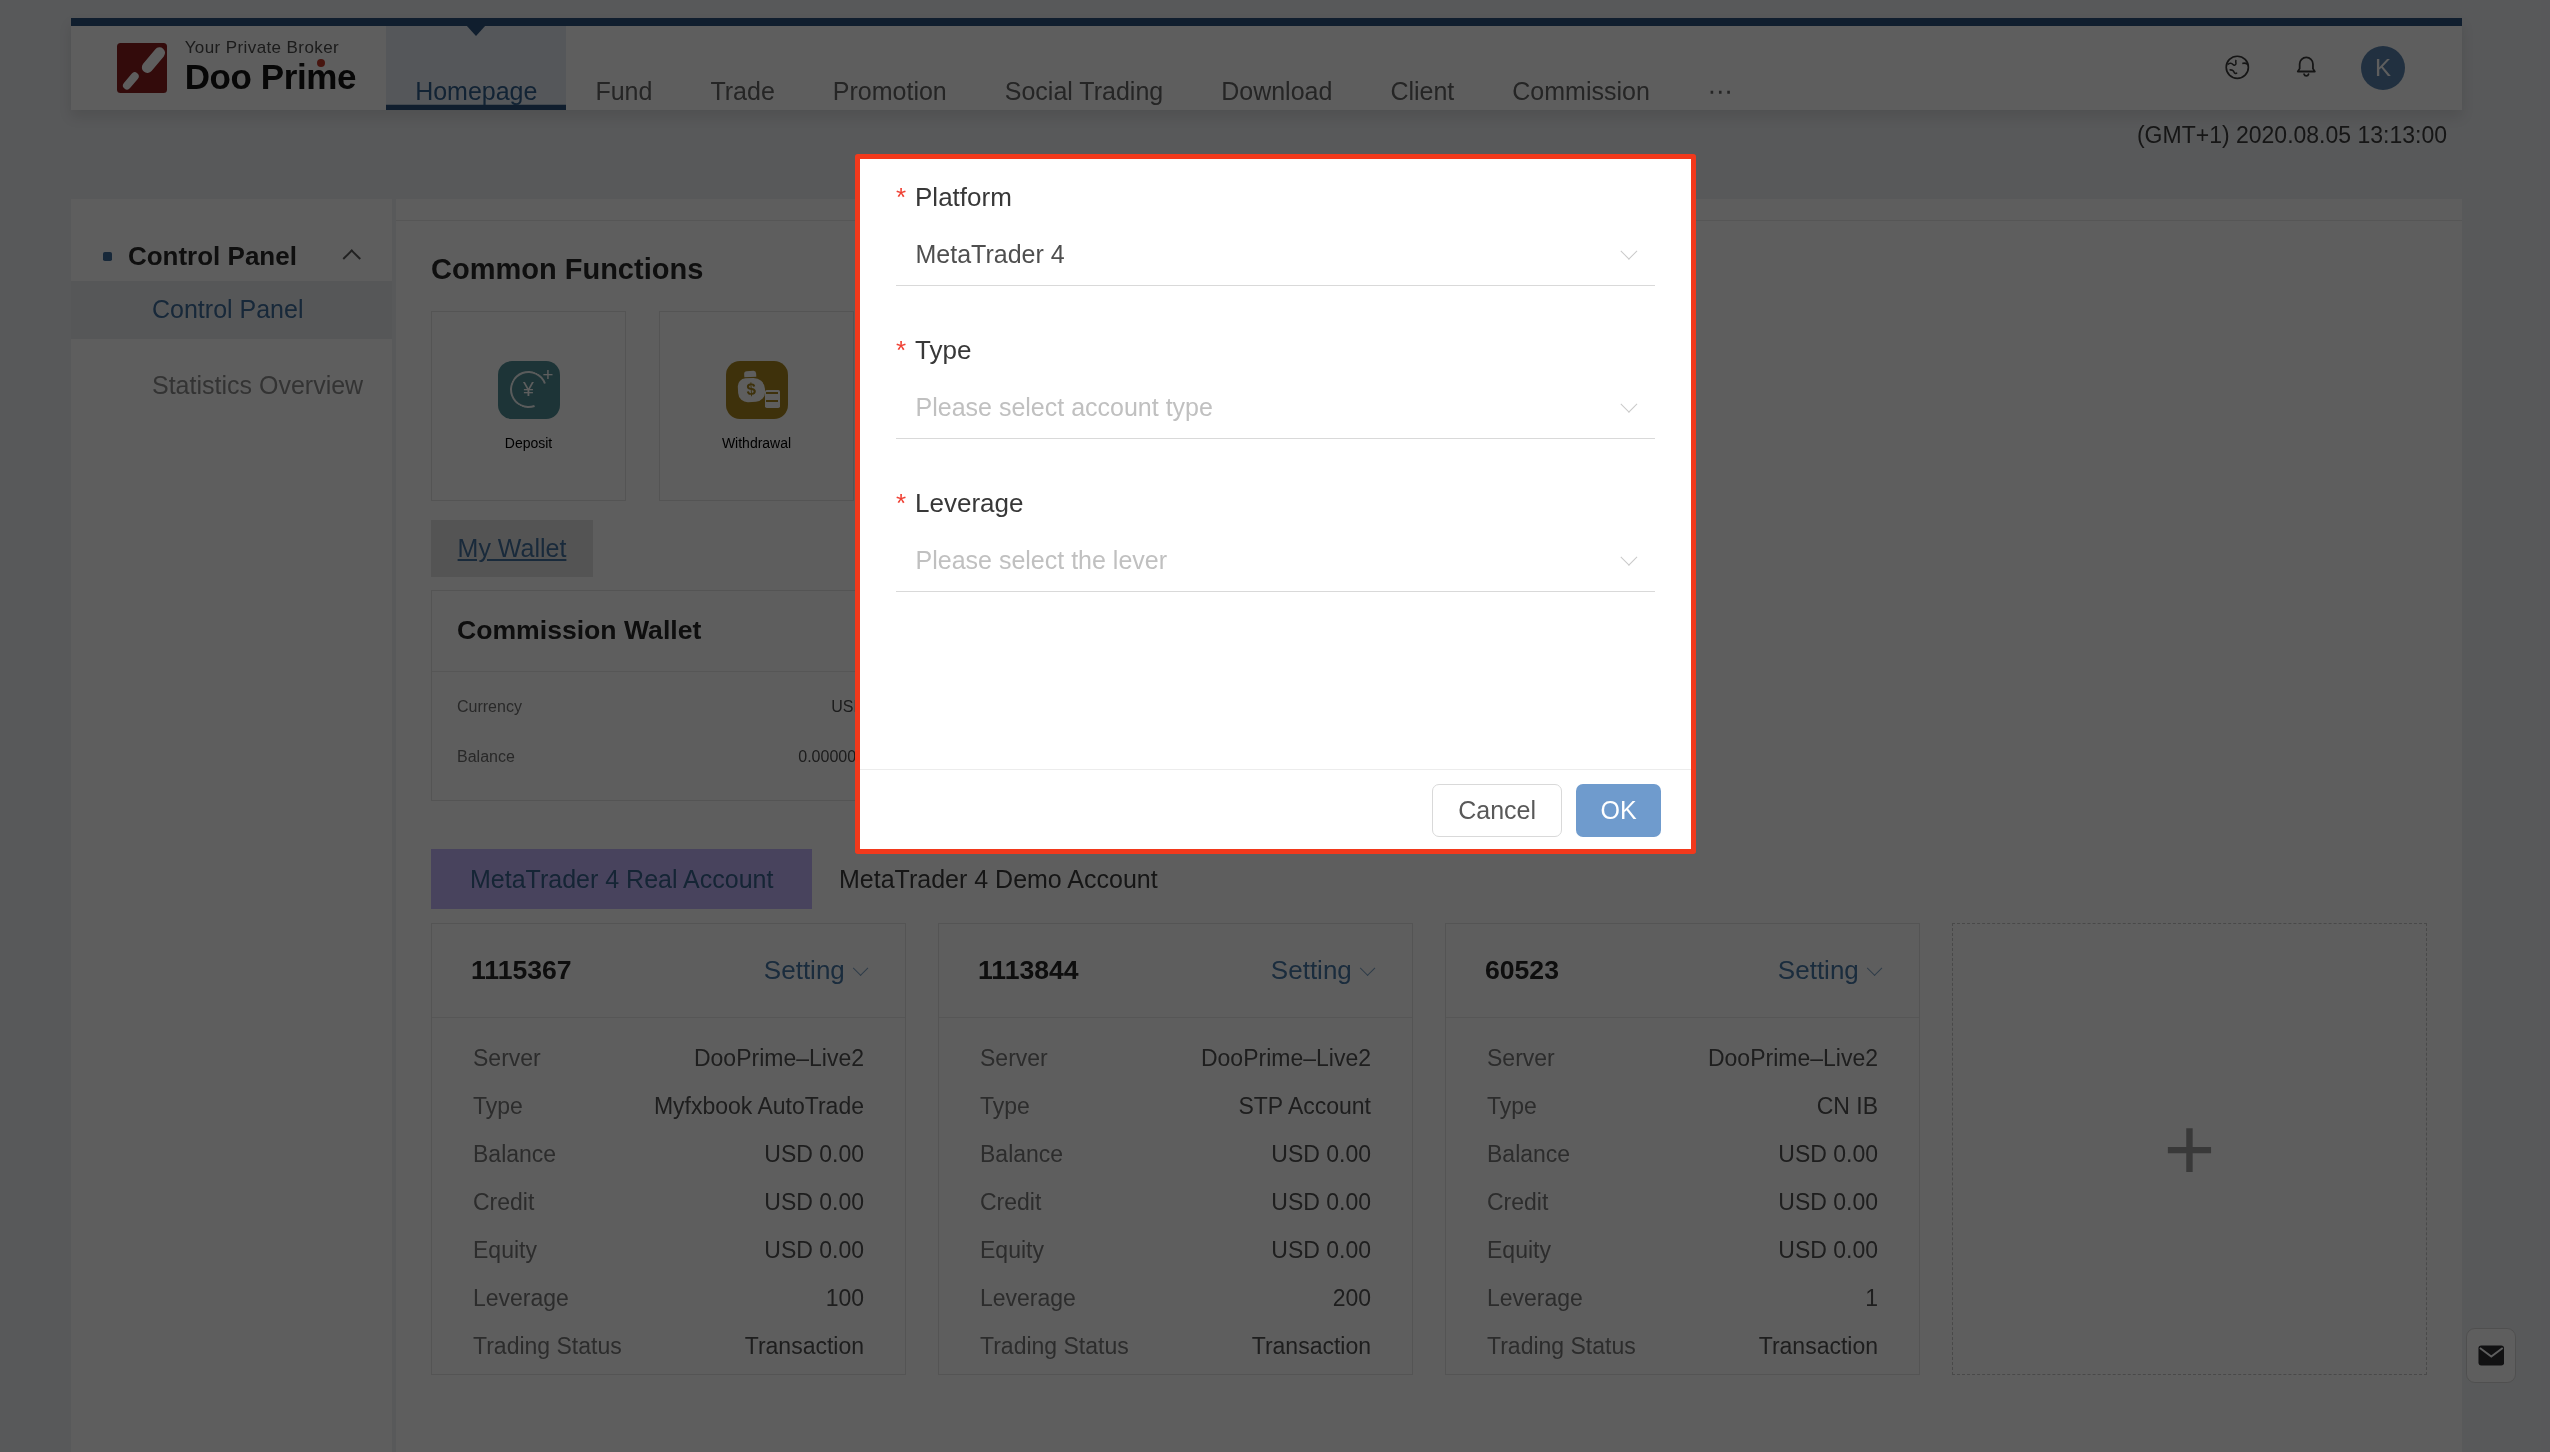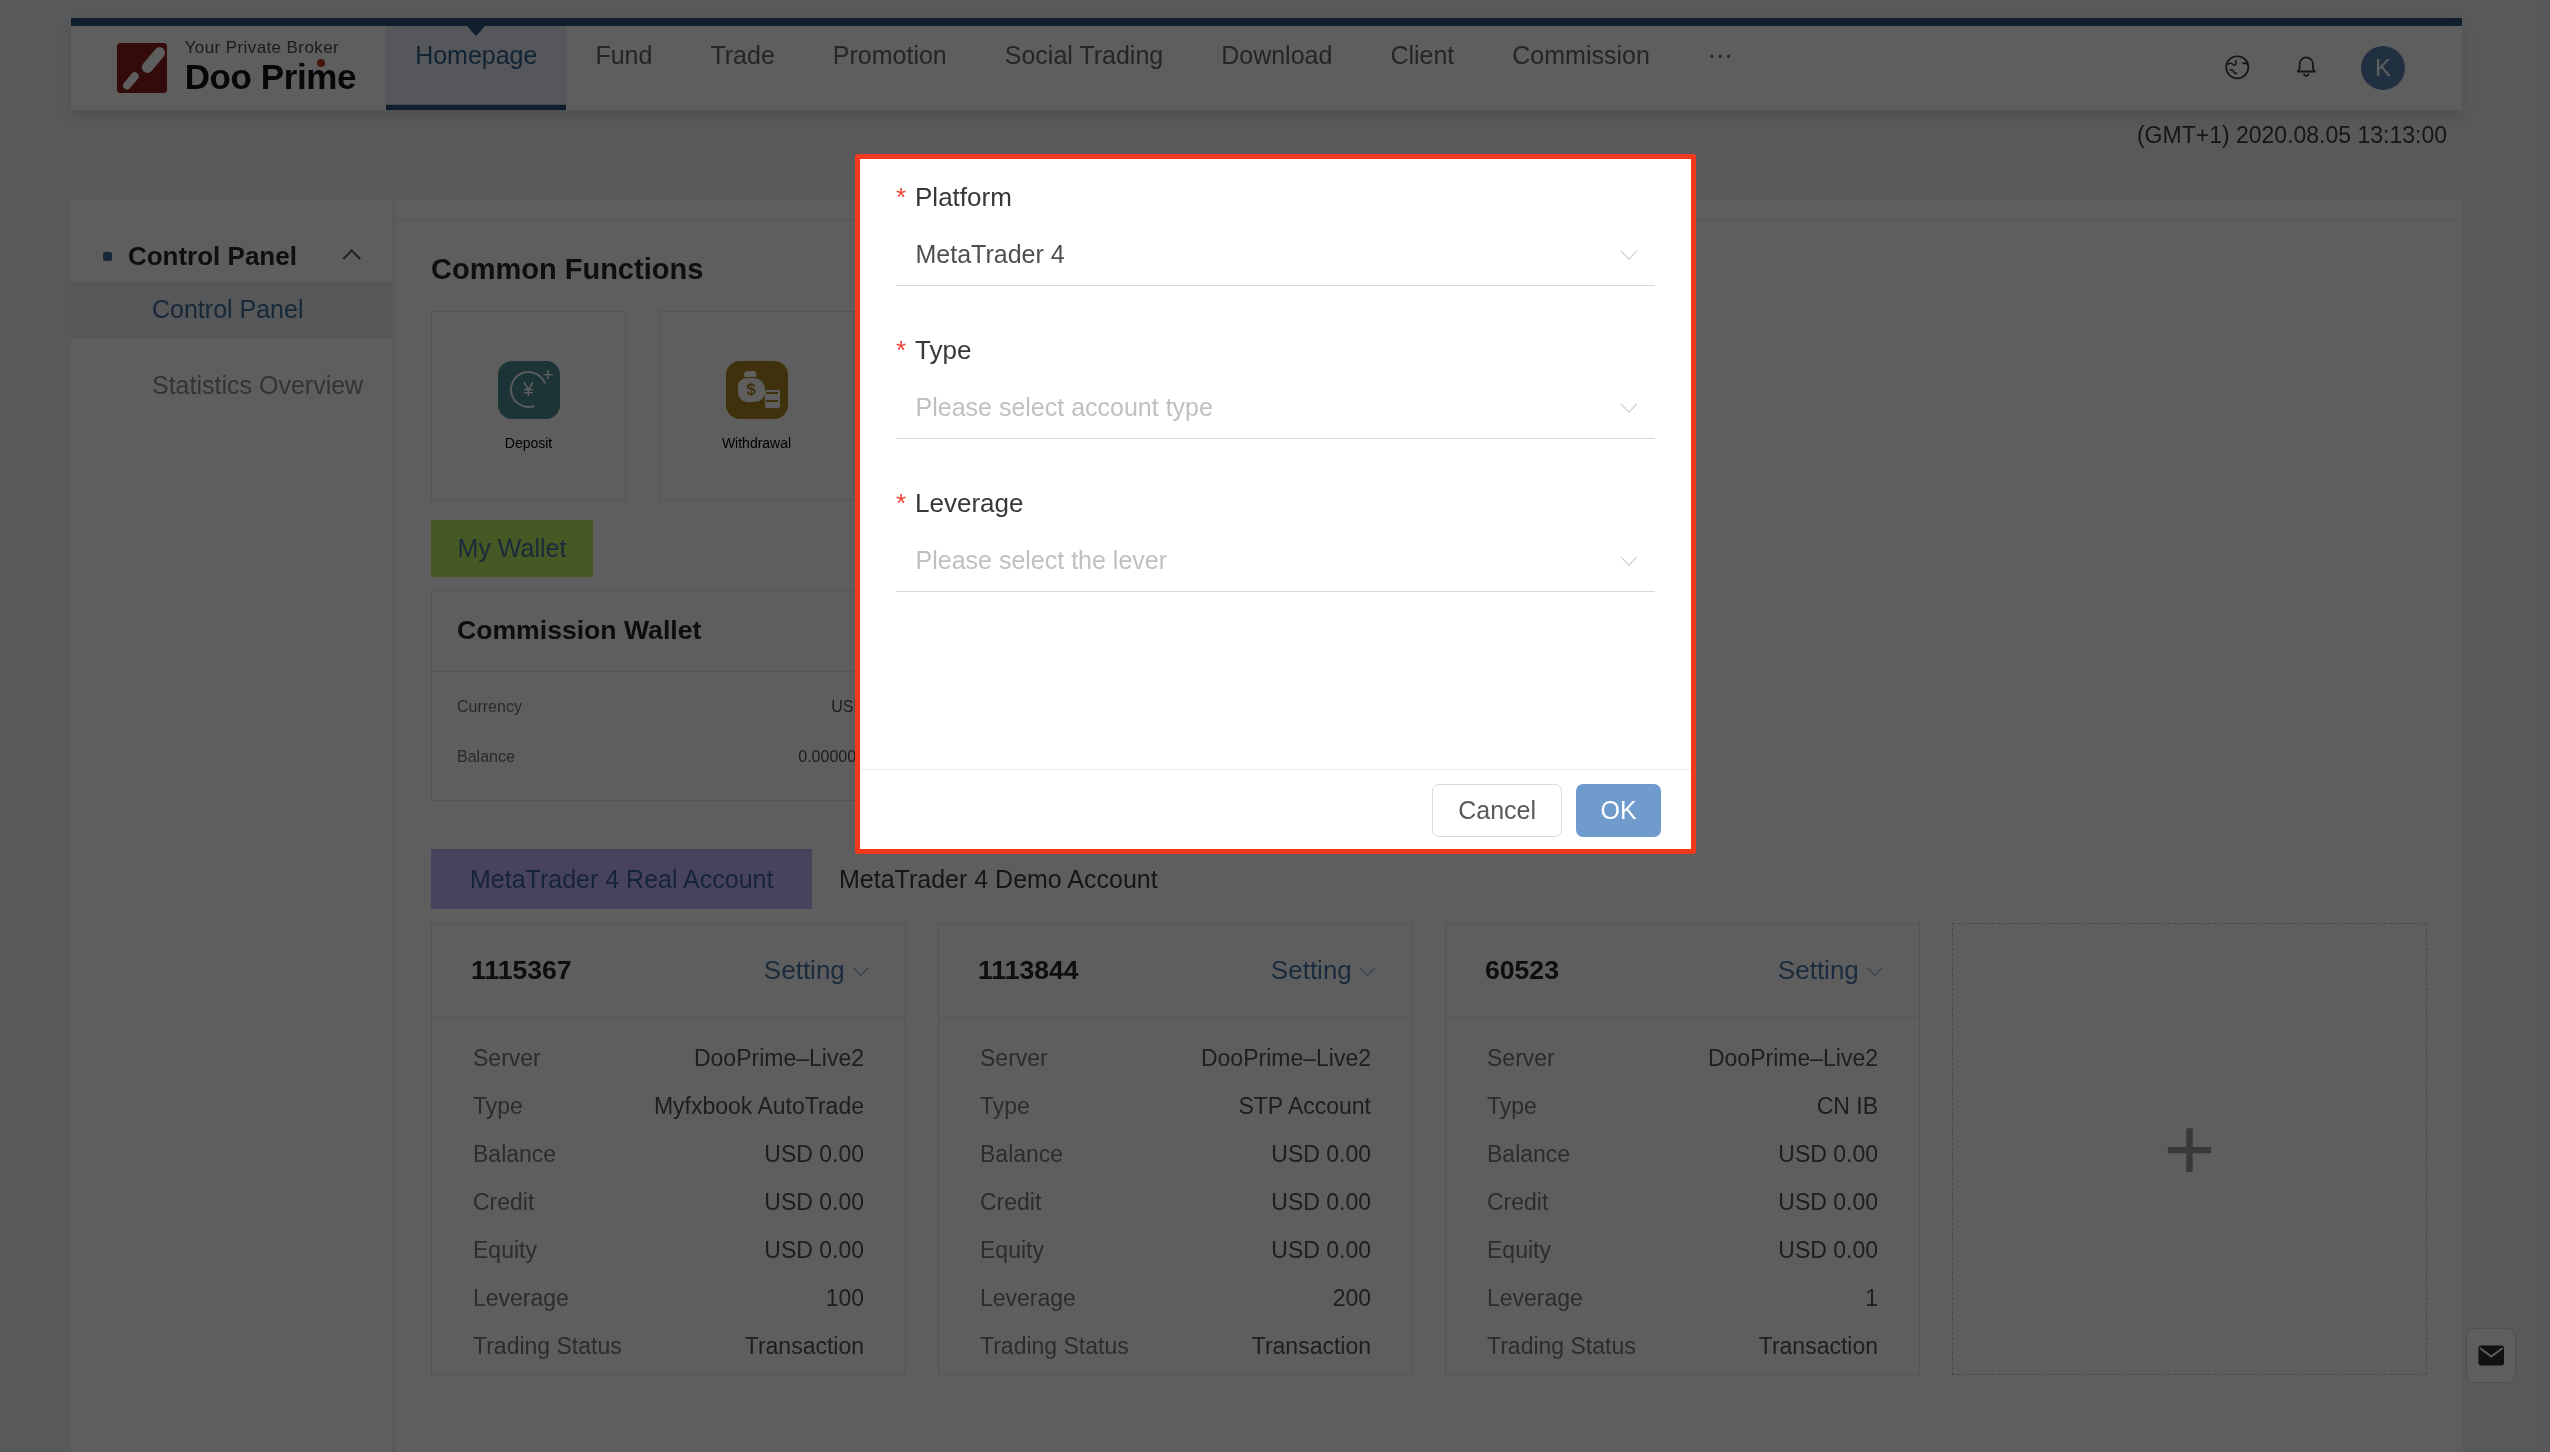--- a/index.html
+++ b/index.html
@@ -24,21 +24,21 @@
     background:#fff; border-radius: 6.2px; transform: rotate(40deg); }
   .logo-mark::after { content:""; position:absolute; bottom: 2.7px; left: 9.7px; width: 8px; height: 19.5px;
     background:#fff; border-radius: 4.4px; transform: rotate(40deg); }
   .brand-text { display:flex; flex-direction:column; line-height: 1.1; }
   .brand-tagline { font-size: 17px; color: #4c4c4c; letter-spacing: 0.4px; }
   .brand-name { font-size: 35px; font-weight: 800; color: #131313; position: relative; letter-spacing: -0.4px; text-align: center; }
   .brand-name::after { content:""; position:absolute; width: 8px; height: 8px; border-radius: 50%;
     background:#c23a2b; left: 132px; top: 0.9px; }
 
   .topnav { display: flex; height: 100%; margin-left: 30px; align-items: stretch; }
-  .nav-item { padding: 15px 29px; display: flex; align-items: flex-start; font-size: 25px; color: #646464;
+  .nav-item { padding: 4px 29px; display: flex; align-items: flex-end; font-size: 25px; color: #646464;
     position: relative; white-space: nowrap; cursor: pointer; }
   .nav-item.active { background: #e6edf4; color: #33608e; box-shadow: inset 0 -5.3px 0 #2d527c; }
   .nav-caret { position: absolute; top: -0.9px; left: 50%; margin-left: -10.6px; width: 0; height: 0;
     border: 10.6px solid transparent; border-top: 11.5px solid #2d527c; border-bottom: 0; }
 
   .header-right { margin-left: auto; display: flex; align-items: center; gap: 41px; padding-right: 57px; }
   .hicon { width: 28px; height: 28px; display:flex; align-items:center; justify-content:center; cursor:pointer; }
   .avatar { width: 44px; height: 44px; border-radius: 50%; background: #5b83ad; color: #fff;
     display: flex; align-items: center; justify-content: center; font-size: 24px; cursor:pointer; }
 
@@ -77,21 +77,21 @@
   .bag { position: relative; width: 26.6px; height: 24px; background: #fff; border-radius: 8px 11.5px 9.7px 9.7px;
     display:flex; align-items:center; justify-content:center; margin-right: 10.6px; transform: rotate(-3deg); }
   .bag::before { content:""; position: absolute; top: -7px; left: 7px; width: 12.4px; height: 6.2px;
     background: #fff; border-radius: 2.7px 2.7px 0 0; }
   .bag span { color: #a8861f; font-size: 17px; font-weight: bold; }
   .calc { position: absolute; right: 8px; bottom: 10.6px; width: 15px; height: 18.6px; background: #fff;
     border-radius: 1.8px; padding: 2.7px 1.8px 1.8px; display:grid; grid-template-columns: repeat(3,1fr); gap:0.9px; }
   .calc i { background: #a8861f; height: 1.8px; display:block; }
 
   .wallet-tab { margin-top: 19.5px; display: inline-flex; height: 57px; padding: 0 26.6px; align-items: center;
-    background: #bef264; color: #46729f; font-size: 25px; cursor: pointer; }
+    background: #e5e5e5; color: #46729f; font-size: 25px; cursor: pointer; text-decoration: underline; }
   .wallet-card { margin-top: 12.4px; width: 460px; border: 0.9px solid #e3e3e3; background: #fff; }
   .wallet-head { height: 81px; display: flex; align-items: center; padding: 0 25px; font-size: 26.6px;
     font-weight: bold; color: #272727; border-bottom: 0.9px solid #e9e9e9; }
   .wallet-rows { padding: 10.6px 25px 17.7px; }
   .wrow { height: 50px; display: flex; justify-content: space-between; align-items: center; font-size: 16px; }
   .wlabel { color: #6e6e6e; } .wvalue { color: #4d4d4d; }
 
   .acct-tabs { margin-top: 48px; display: flex; align-items: center; }
   .acct-tab { height: 60px; display: flex; align-items: center; padding: 0 39px; font-size: 25px;
     color: #3d3d3d; cursor: pointer; }

